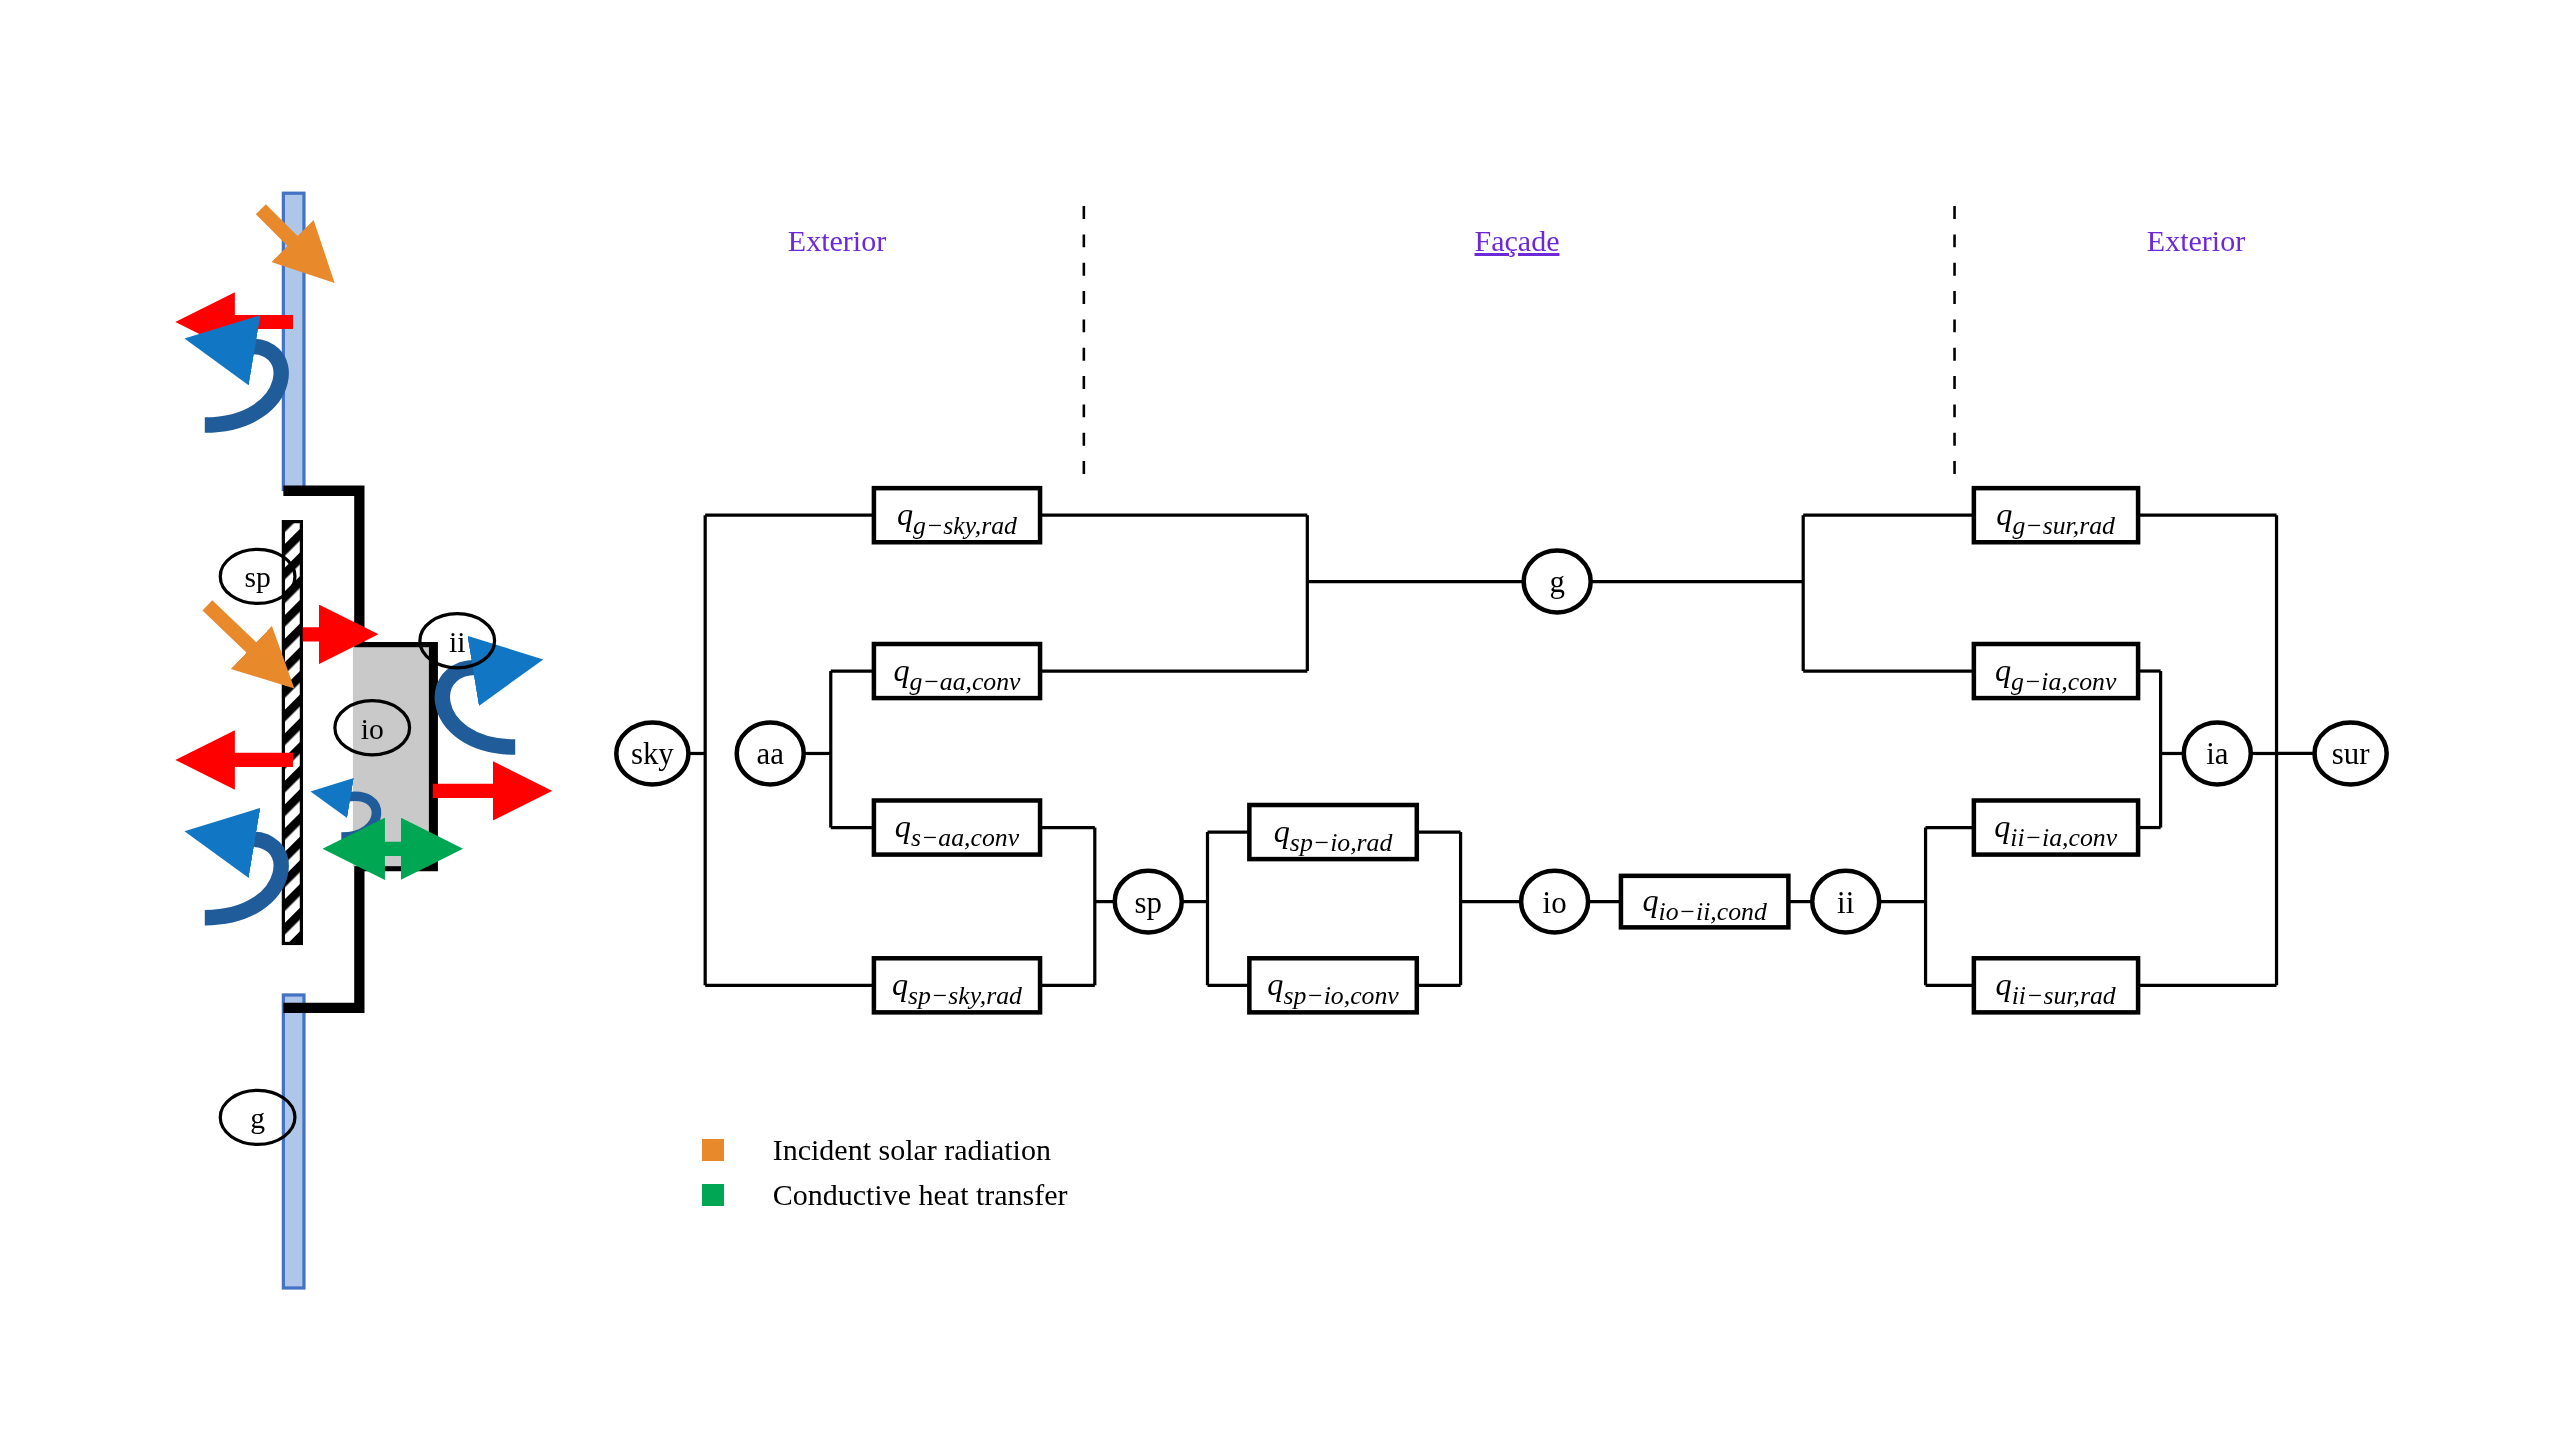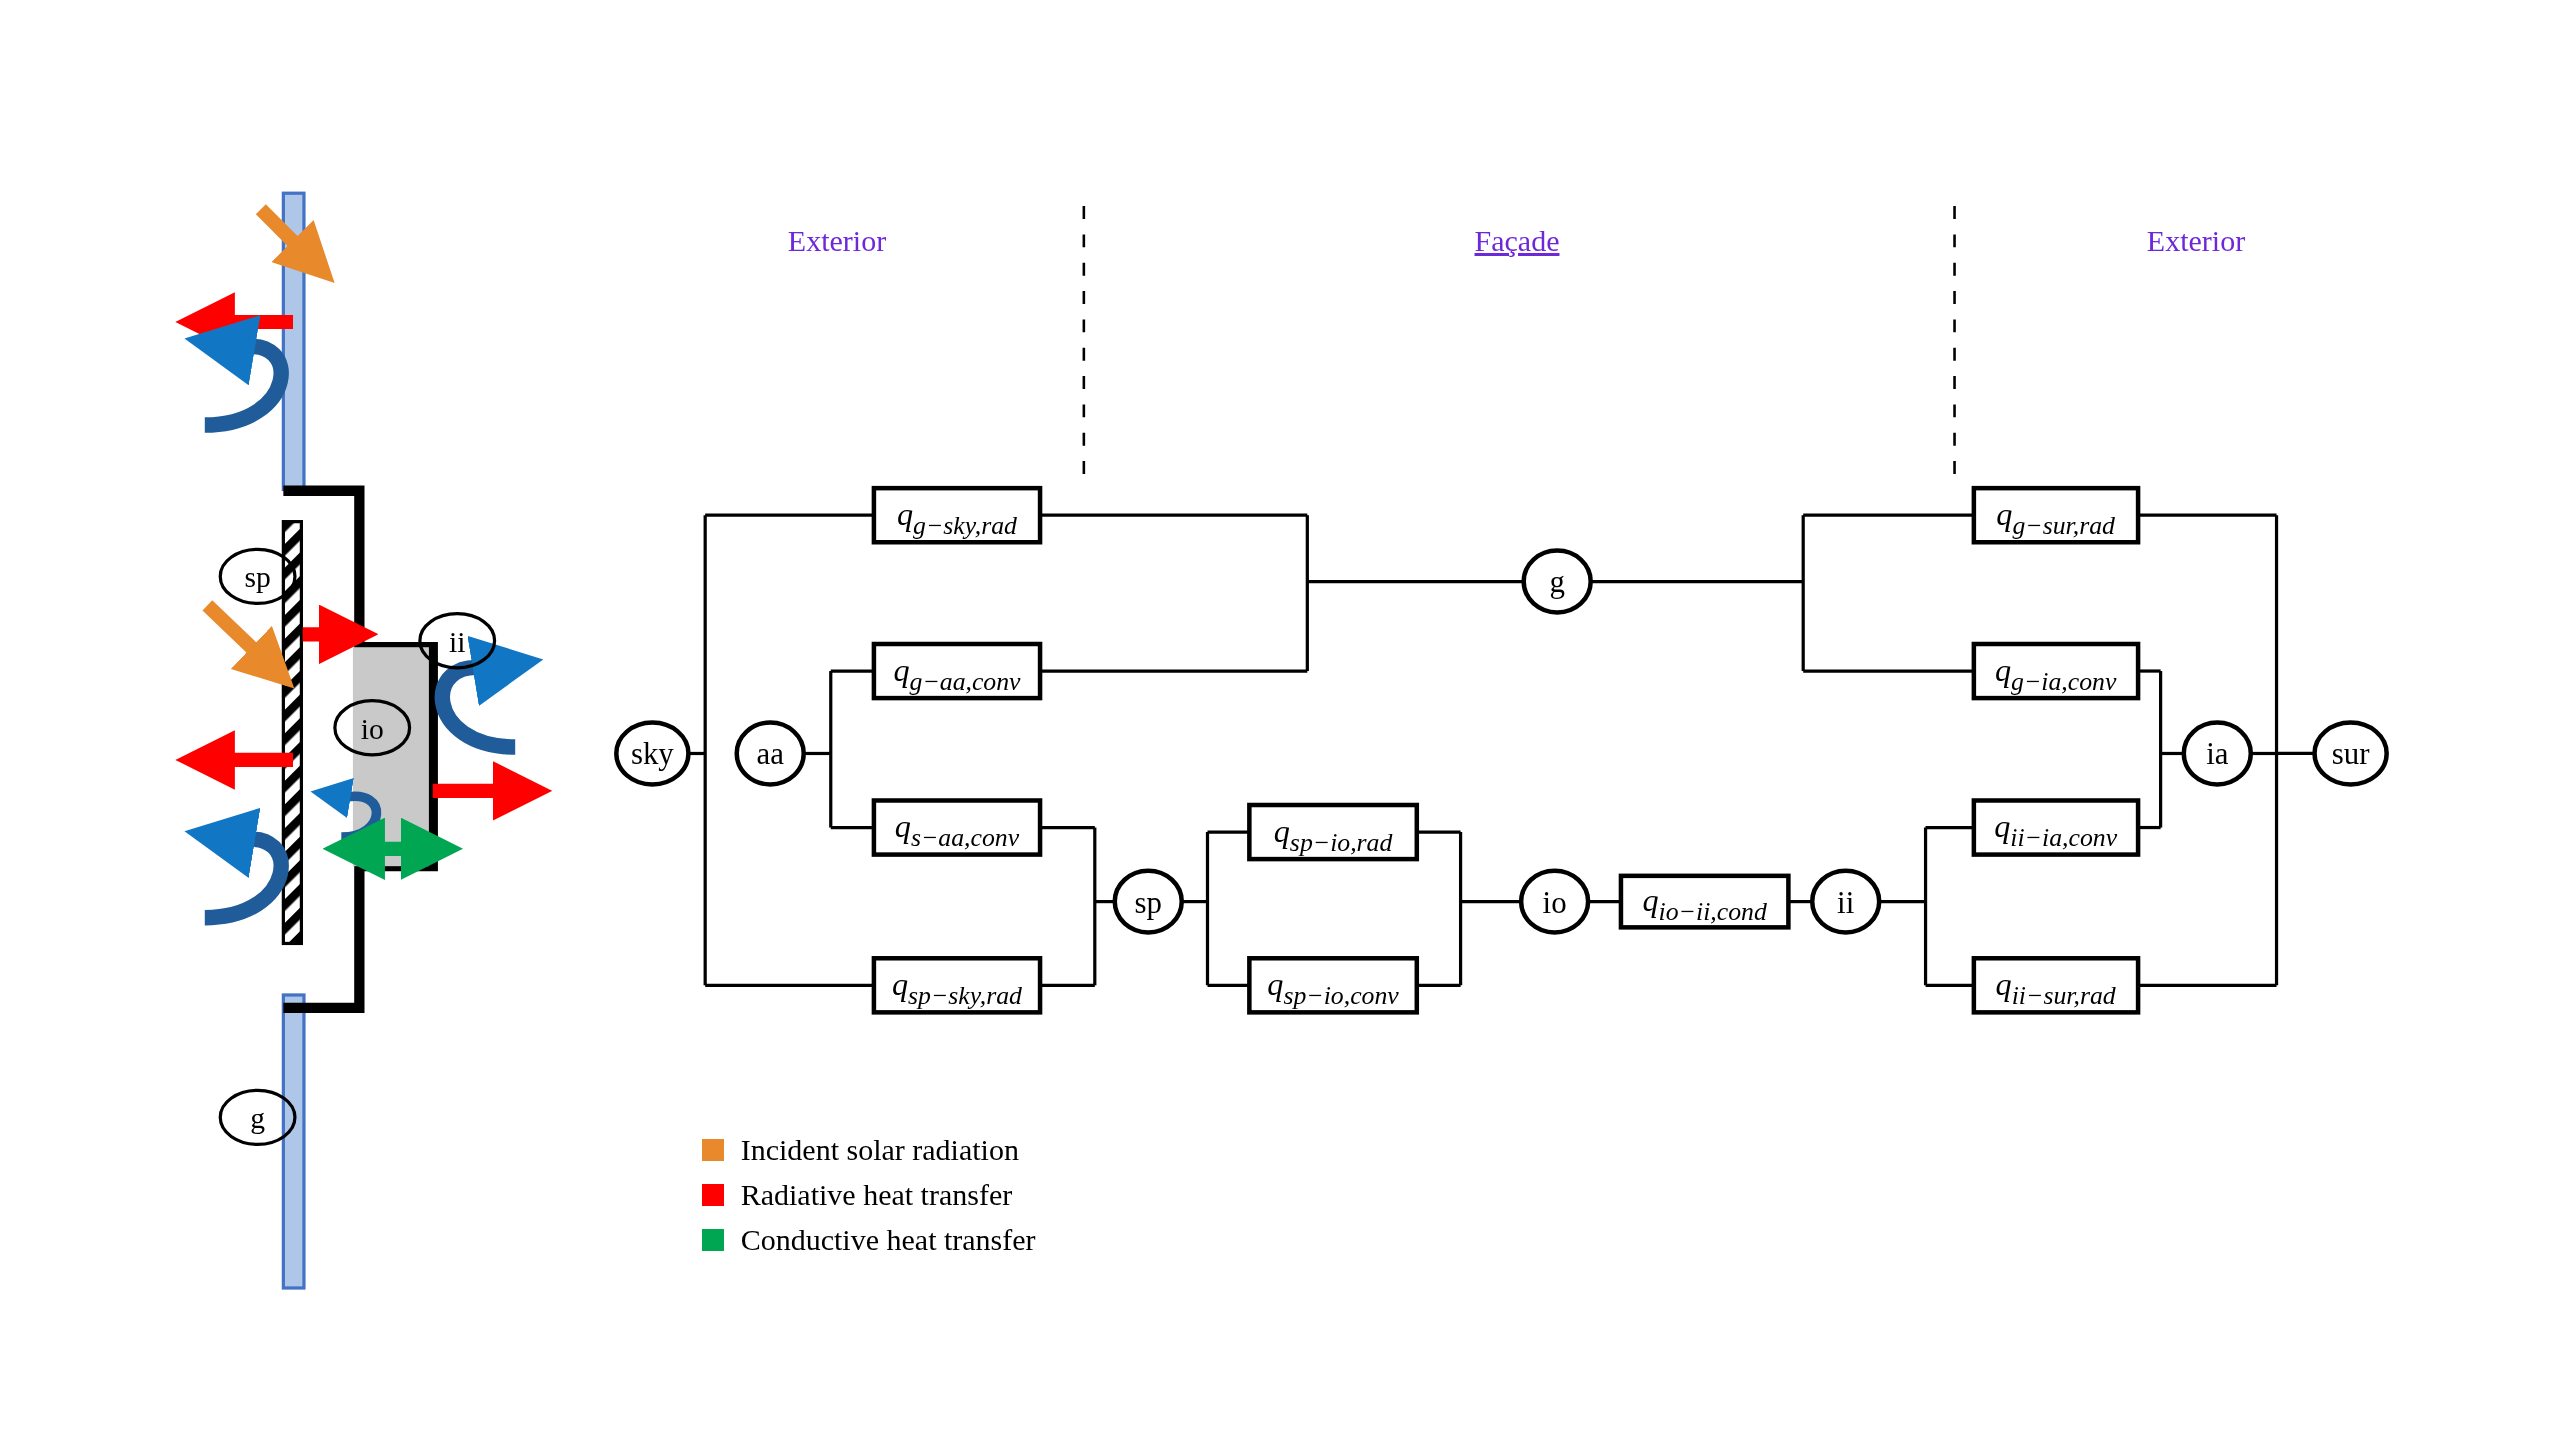--- a/index.html
+++ b/index.html
@@ -3,21 +3,21 @@
 <meta charset="utf-8">
 <style>
   html,body{margin:0;padding:0;background:#ffffff;}
   body{width:2576px;height:1449px;position:relative;overflow:hidden;
        font-family:"Liberation Serif","DejaVu Serif",serif;}
   #stage{position:absolute;left:0;top:0;width:2576px;height:1449px;}
   svg{position:absolute;left:0;top:0;width:2576px;height:1449px;}
   .zone-label{position:absolute;font-size:30px;color:#6d28d9;white-space:nowrap;
               transform:translateX(-50%);}
   .legend{position:absolute;left:702px;top:1127px;}
-  .legend-row{display:flex;align-items:center;height:45px;}
+  .legend-row{display:flex;align-items:center;height:45px;gap:32px;}
   .legend-swatch{width:22px;height:22px;margin-right:16.7px;flex:0 0 auto;}
   .legend-text{font-size:30px;color:#000;line-height:1;white-space:nowrap;}
 </style>
 </head>
 <body>
 
 <div id="stage">
 
   <svg viewBox="0 0 4000 2250">
     <defs>
@@ -282,23 +282,19 @@
   <div class="zone-label" style="left:837px;top:224px;">Exterior</div>
   <div class="zone-label" style="left:1517px;top:224px;text-decoration:underline;">Façade</div>
   <div class="zone-label" style="left:2196px;top:224px;">Exterior</div>
 
   <div class="legend">
     <div class="legend-row">
       <span class="legend-swatch" style="background:#E8892B"></span>
       <span class="legend-text">Incident solar radiation</span>
     </div>
     <div class="legend-row">
-      <span class="legend-swatch" style="background:#FF0000"></span>
-      <span class="legend-text">Radiative heat transfer</span>
-    </div>
-    <div class="legend-row">
       <span class="legend-swatch" style="background:#00A651"></span>
       <span class="legend-text">Conductive heat transfer</span>
     </div>
   </div>
 
 </div>
 
 
 </body></html>

